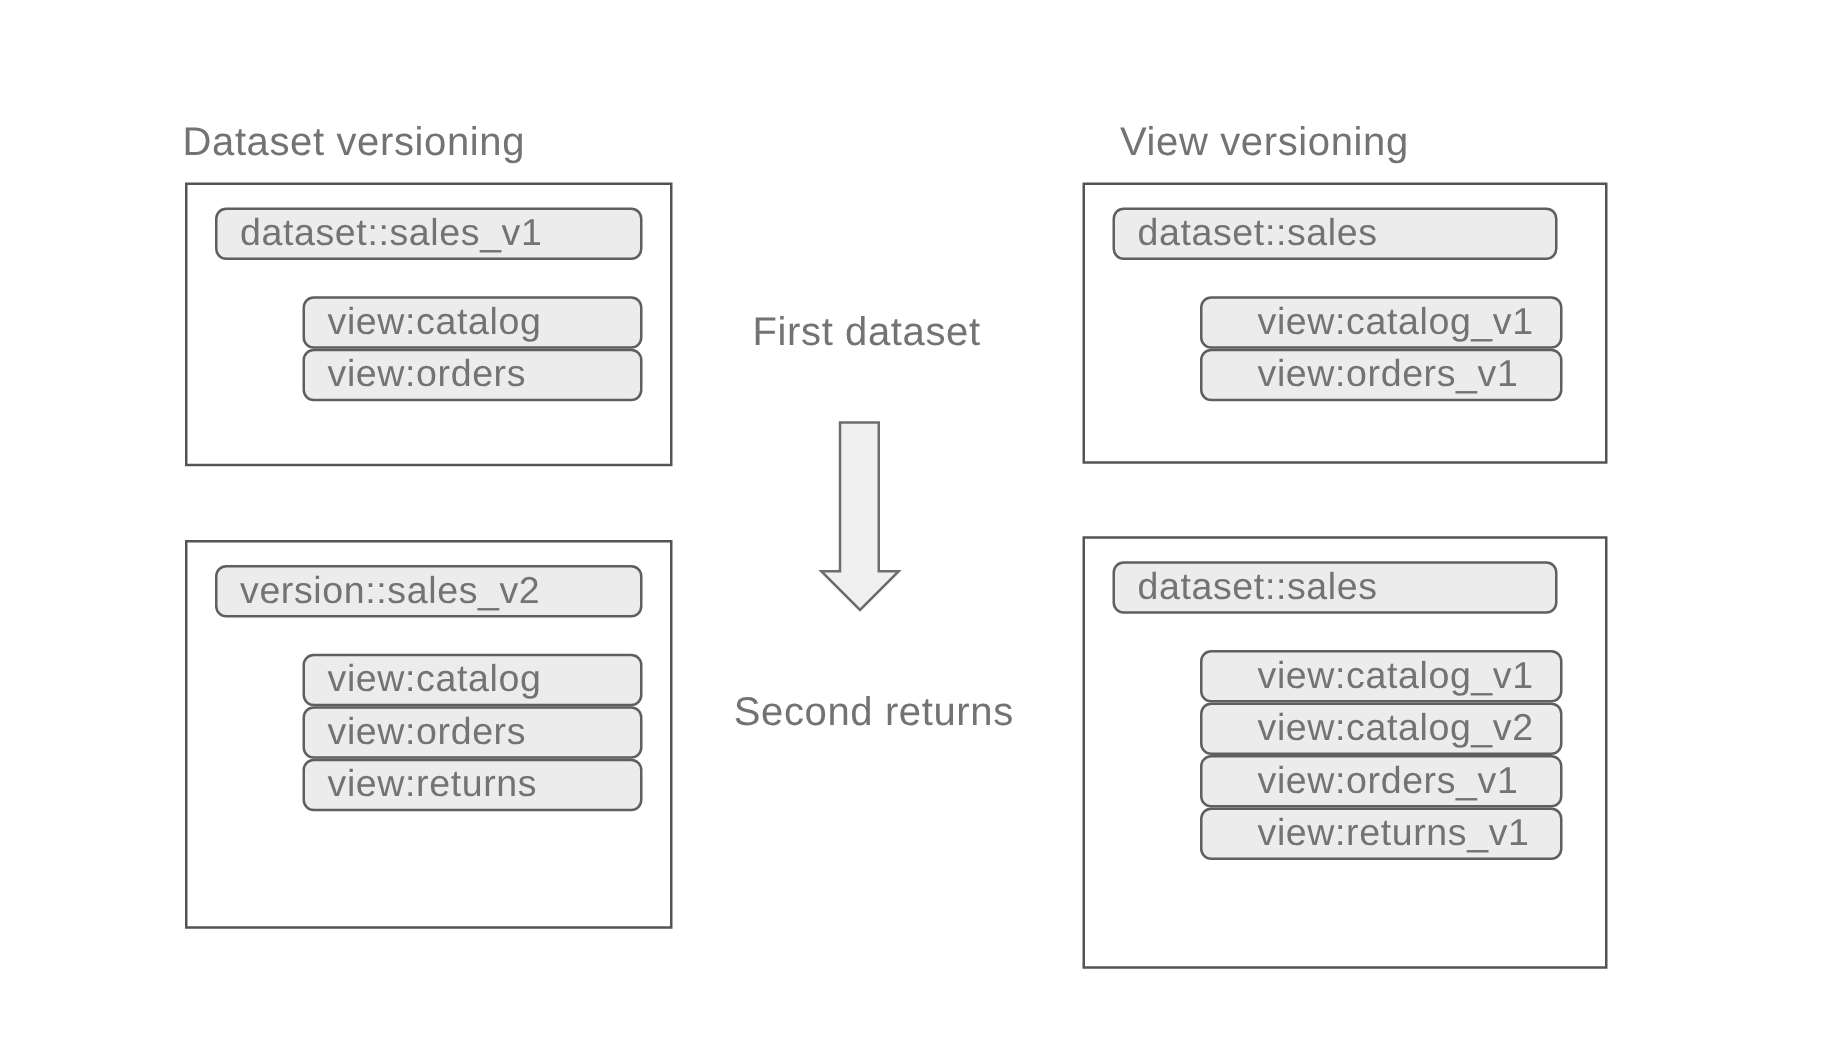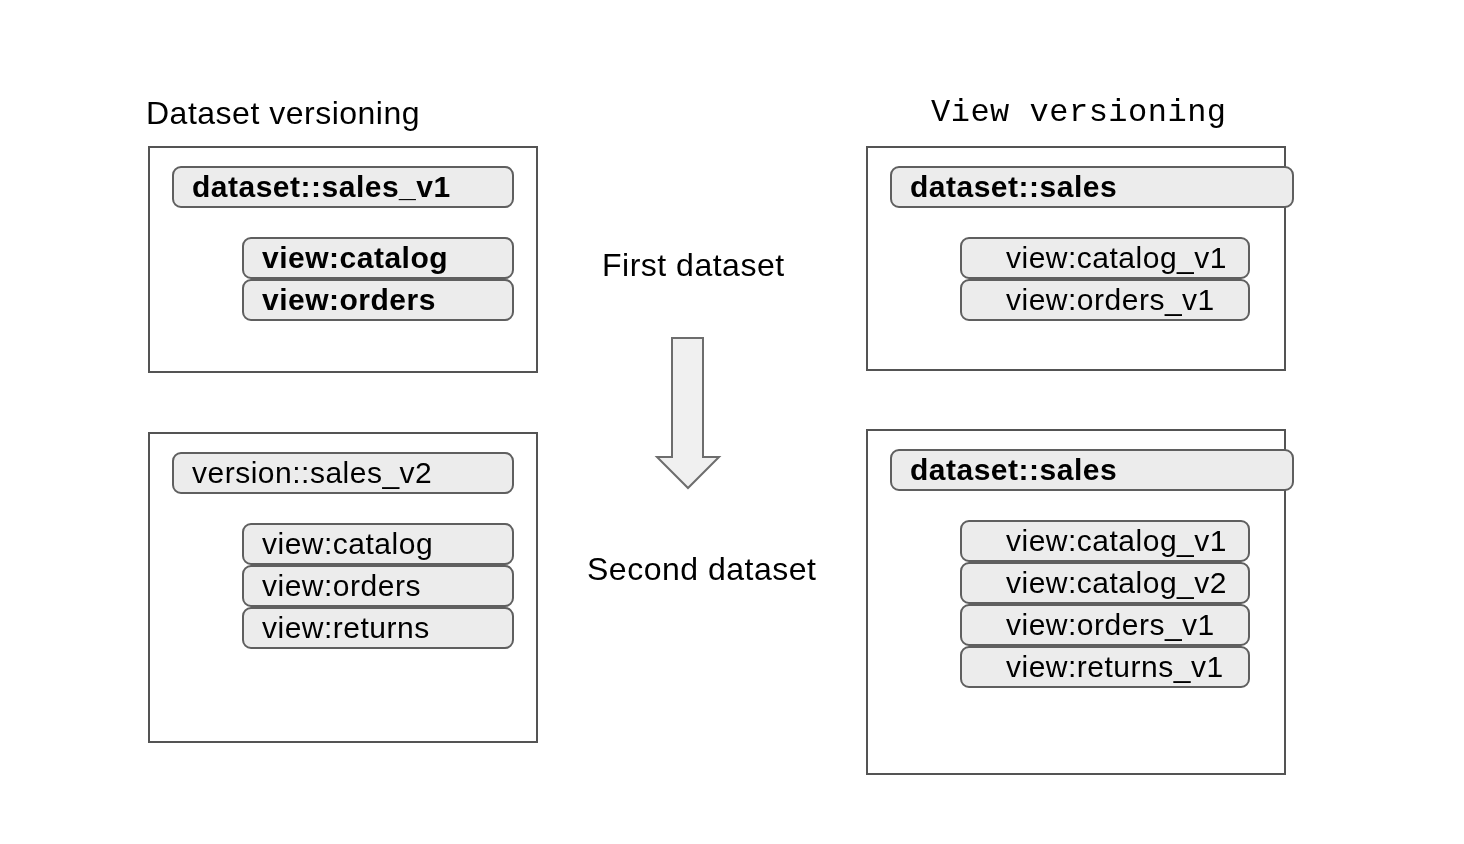--- a/index.html
+++ b/index.html
@@ -6,40 +6,40 @@
     margin: 0;
     padding: 0;
     background: #ffffff;
   }
   #canvas {
     position: relative;
     width: 1464px;
     height: 844px;
     background: #ffffff;
     font-family: "Liberation Sans", sans-serif;
-    color: #000000;
+    color: #737373;
     overflow: hidden;
   }
   .col-title {
     position: absolute;
     font-size: 32px;
     letter-spacing: 0.5px;
     line-height: 38px;
     white-space: nowrap;
   }
   #title-dataset { left: 146px; top: 94px; }
-  #title-view    { left: 931px; top: 94px; font-family: Liberation Mono, monospace; }
+  #title-view    { left: 896px; top: 94px; }
 
   .panel {
     position: absolute;
     background: #ffffff;
     border: 2px solid #545454;
     box-sizing: border-box;
   }
-  #panel-dataset-v1 { left: 148px; top: 146px; width: 390px; height: 227px; font-weight: bold; }
+  #panel-dataset-v1 { left: 148px; top: 146px; width: 390px; height: 227px; }
   #panel-dataset-v2 { left: 148px; top: 432px; width: 390px; height: 311px; }
   #panel-view-v1    { left: 866px; top: 146px; width: 420px; height: 225px; }
   #panel-view-v2    { left: 866px; top: 429px; width: 420px; height: 346px; }
 
   .pill {
     box-sizing: border-box;
     height: 42px;
     background: #ececec;
     border: 2px solid #5f5f5f;
     border-radius: 9px;
@@ -53,21 +53,21 @@
   }
   .pill-dataset {
     margin: 18px 0 0 22px;
     width: 342px;
   }
   .pill-view {
     margin: 0 0 0 92px;
     width: 272px;
   }
   .pill-view.first { margin-top: 29px; }
-  .panel-right .pill-dataset { width: 404px; font-weight: bold; }
+  .panel-right .pill-dataset { width: 356px; }
   .panel-right .pill-view    { width: 290px; padding-left: 44px; }
 
   .center-label {
     position: absolute;
     font-size: 32px;
     letter-spacing: 0.5px;
     line-height: 38px;
     white-space: nowrap;
   }
   #label-first  { left: 602px; top: 246px; }
@@ -124,15 +124,15 @@
   </div>
 
   <div id="label-first" class="center-label">First dataset</div>
 
   <div id="arrow-wrap">
     <svg width="80" height="168" viewBox="0 0 80 168" xmlns="http://www.w3.org/2000/svg">
       <polygon points="22,8 53,8 53,127 69,127 38,158 7,127 22,127"></polygon>
     </svg>
   </div>
 
-  <div id="label-second" class="center-label">Second dataset</div>
+  <div id="label-second" class="center-label">Second returns</div>
 
 </div>
 
 </body></html>

